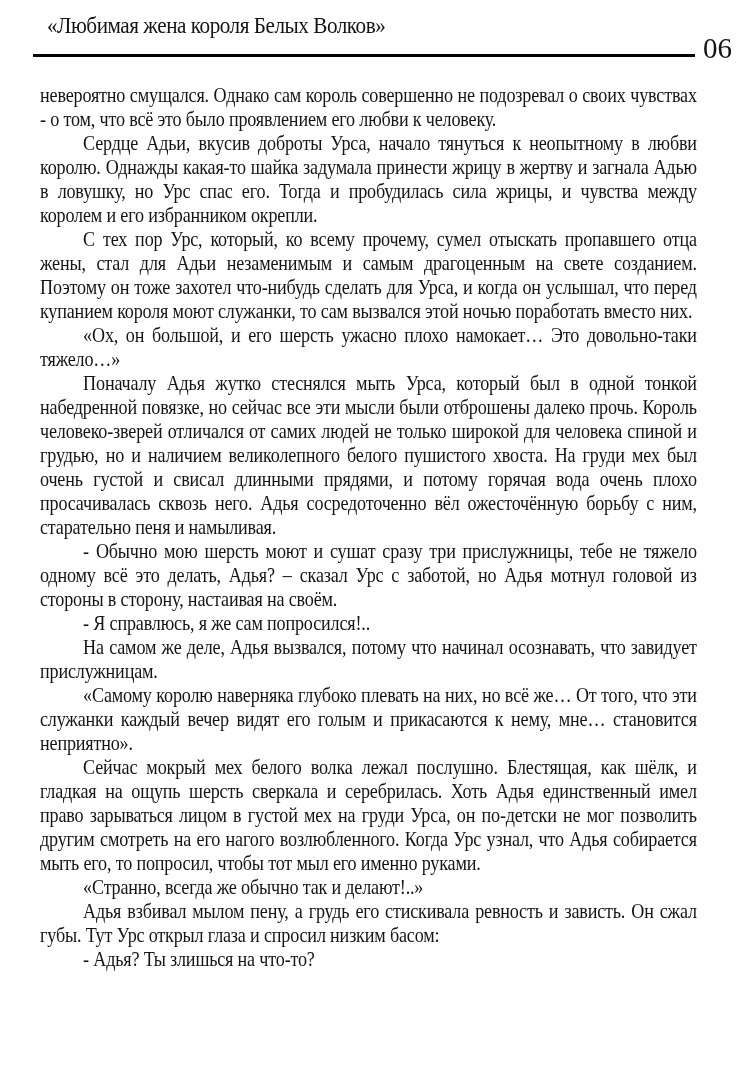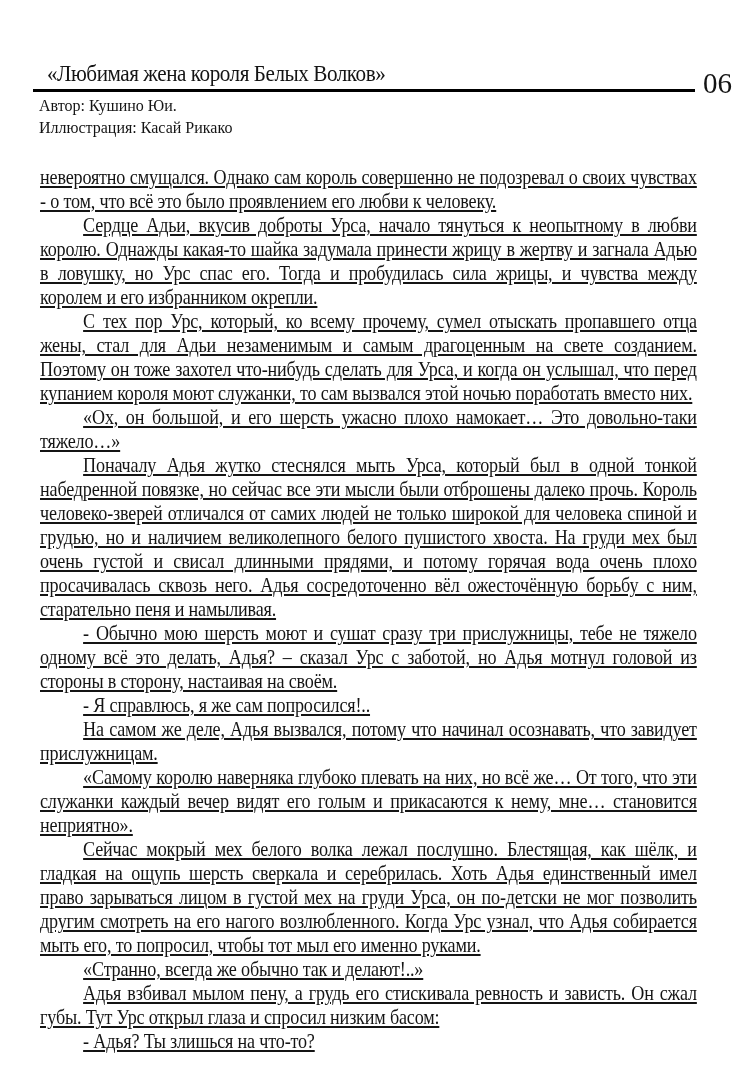--- a/index.html
+++ b/index.html
@@ -21,22 +21,21 @@
   }
   
   .title-row {
     display: flex;
     align-items: flex-end;
     padding: 0 5px 0 33px;
   }
   .title-underline {
     flex: 1;
     border-bottom: 3px solid #000;
-    padding: 0 0 3px 14px;
-    margin-top: 48px;
+    padding: 0 0 16px 14px;
   }
   .title {
     margin: 0;
     font-size: 23px;
     line-height: 1.1;
     font-weight: normal;
     letter-spacing: -0.5px;
     white-space: nowrap;
     transform: scaleX(0.92);
     transform-origin: 0 100%;
@@ -49,21 +48,20 @@
   }
   .meta {
     padding: 3px 0 0 39px;
     font-size: 16px;
     line-height: 22px;
   }
   
   .content {
     margin: 26px 40px 0 40px;
     overflow: hidden;
-    text-decoration: underline;
   }
   .text-scale {
     width: 762px;
     transform: scaleX(0.862);
     transform-origin: 0 0;
     font-size: 21px;
     line-height: 24px;
     text-align: justify;
     letter-spacing: -0.2px;
   }
@@ -78,24 +76,20 @@
 
 <div class="page">
 
   <header>
     <div class="title-row">
       <div class="title-underline">
         <h1 class="title">«Любимая жена короля Белых Волков»</h1>
       </div>
       <div class="page-number">06</div>
     </div>
-    <div class="meta">
-      <div class="meta-line">Автор: Кушино Юи.</div>
-      <div class="meta-line">Иллюстрация: Касай Рикако</div>
-    </div>
   </header>
 
   <main class="content">
     <div class="text-scale">
       <p class="para no-indent">невероятно смущался. Однако сам король совершенно не подозревал о своих чувствах - о том, что всё это было проявлением его любви к человеку.</p>
       <p class="para">Сердце Адьи, вкусив доброты Урса, начало тянуться к неопытному в любви королю. Однажды какая-то шайка задумала принести жрицу в жертву и загнала Адью в ловушку, но Урс спас его. Тогда и пробудилась сила жрицы, и чувства между королем и его избранником окрепли.</p>
       <p class="para">С тех пор Урс, который, ко всему прочему, сумел отыскать пропавшего отца жены, стал для Адьи незаменимым и самым драгоценным на свете созданием. Поэтому он тоже захотел что-нибудь сделать для Урса, и когда он услышал, что перед купанием короля моют служанки, то сам вызвался этой ночью поработать вместо них.</p>
       <p class="para">«Ох, он большой, и его шерсть ужасно плохо намокает… Это довольно-таки тяжело…»</p>
       <p class="para">Поначалу Адья жутко стеснялся мыть Урса, который был в одной тонкой набедренной повязке, но сейчас все эти мысли были отброшены далеко прочь. Король человеко-зверей отличался от самих людей не только широкой для человека спиной и грудью, но и наличием великолепного белого пушистого хвоста. На груди мех был очень густой и свисал длинными прядями, и потому горячая вода очень плохо просачивалась сквозь него. Адья сосредоточенно вёл ожесточённую борьбу с ним, старательно пеня и намыливая.</p>
       <p class="para">- Обычно мою шерсть моют и сушат сразу три прислужницы, тебе не тяжело одному всё это делать, Адья? – сказал Урс с заботой, но Адья мотнул головой из стороны в сторону, настаивая на своём.</p>

